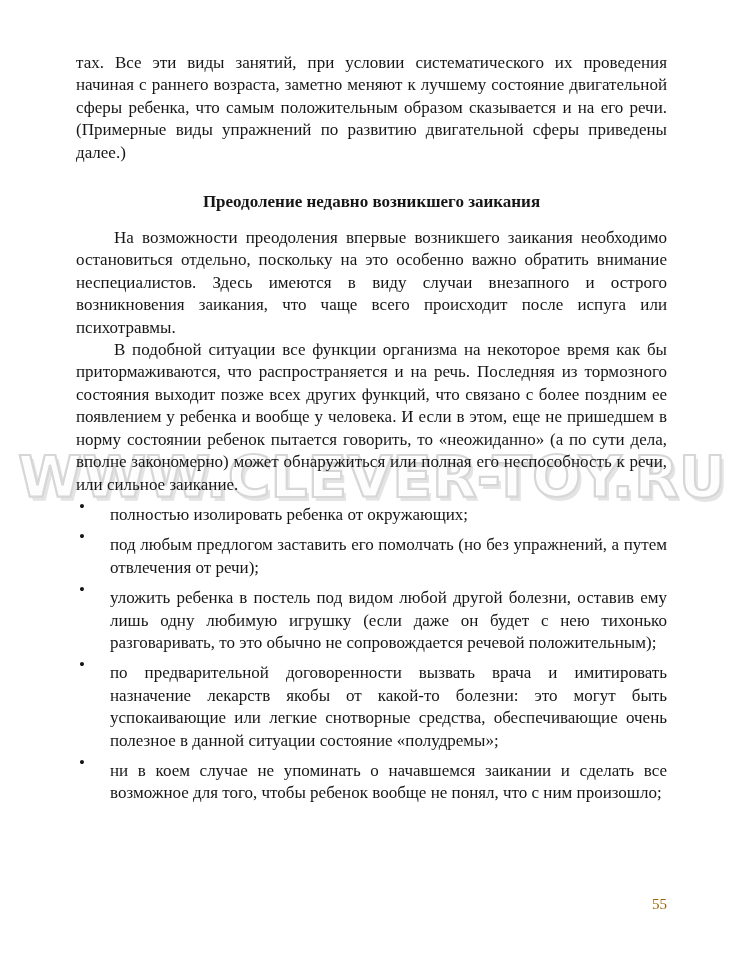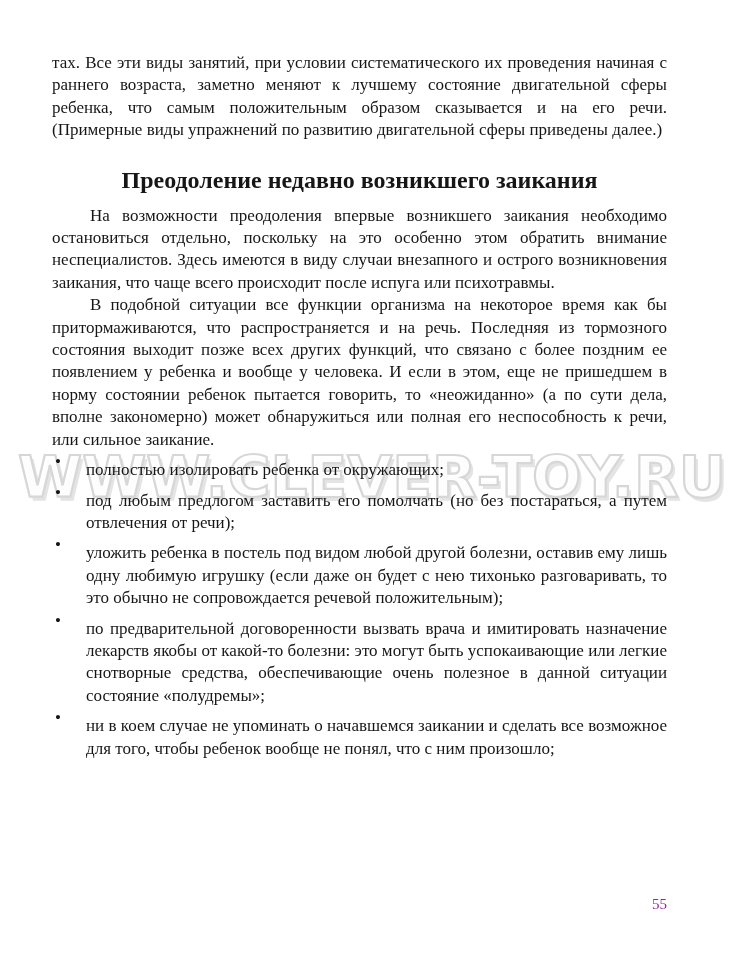--- a/index.html
+++ b/index.html
@@ -33,36 +33,36 @@
     color: rgba(255,255,255,0.9);
     -webkit-text-stroke: 2.2px #d7d7d7;
     text-shadow: 3px 4px 0 #e4e4e4;
     z-index: 0;
     transform: scaleX(1.02);
     user-select: none;
   }
   .content {
     position: relative;
     z-index: 1;
-    padding: 52px 77px 0 52px;
+    padding: 52px 77px 0 76px;
     font-size: 17px;
     line-height: 22.4px;
   }
   .para {
     margin: 0;
     text-align: justify;
     text-indent: 38px;
   }
   .para.no-indent {
     text-indent: 0;
   }
   .heading {
     margin: 26px 0 13px 0;
     text-align: center;
-    font-size: 24px;
+    font-size: 17px;
     font-weight: bold;
     line-height: 24px;
   }
   .bullet-item {
     display: flex;
     margin: 0;
   }
   .bullet-marker {
     flex: 0 0 34px;
     padding-left: 3px;
@@ -72,50 +72,50 @@
     flex: 1;
     text-align: justify;
     margin-top: 8px;
   }
   .page-number {
     position: absolute;
     top: 896px;
     right: 77px;
     z-index: 1;
     font-size: 15px;
-    color: #a21caf;
+    color: #a16207;
   }
 </style>
 </head>
 <body>
 
 <div class="page">
 
   <div class="watermark">WWW.CLEVER-TOY.RU</div>
 
   <div class="content">
 
     <p class="para no-indent">тах. Все эти виды занятий, при условии систематического их проведения начиная с раннего возраста, заметно меняют к лучшему состояние двигательной сферы ребенка, что самым положительным образом сказывается и на его речи. (Примерные виды упражнений по развитию двигательной сферы приведены далее.)</p>
 
 
     <h2 class="heading">Преодоление недавно возникшего заикания</h2>
 
-    <p class="para">На возможности преодоления впервые возникшего заикания необходимо остановиться отдельно, поскольку на это особенно этом обратить внимание неспециалистов. Здесь имеются в виду случаи внезапного и острого возникновения заикания, что чаще всего происходит после испуга или психотравмы.</p>
+    <p class="para">На возможности преодоления впервые возникшего заикания необходимо остановиться отдельно, поскольку на это особенно важно обратить внимание неспециалистов. Здесь имеются в виду случаи внезапного и острого возникновения заикания, что чаще всего происходит после испуга или психотравмы.</p>
 
     <p class="para">В подобной ситуации все функции организма на некоторое время как бы притормаживаются, что распространяется и на речь. Последняя из тормозного состояния выходит позже всех других функций, что связано с более поздним ее появлением у ребенка и вообще у человека. И если в этом, еще не пришедшем в норму состоянии ребенок пытается говорить, то «неожиданно» (а по сути дела, вполне закономерно) может обнаружиться или полная его неспособность к речи, или сильное заикание.</p>
 
 
     <div class="bullet-item">
       <span class="bullet-marker">•</span>
       <span class="bullet-text">полностью изолировать ребенка от окружающих;</span>
     </div>
 
     <div class="bullet-item">
       <span class="bullet-marker">•</span>
-      <span class="bullet-text">под любым предлогом заставить его помолчать (но без постараться, а путем отвлечения от речи);</span>
+      <span class="bullet-text">под любым предлогом заставить его помолчать (но без упражнений, а путем отвлечения от речи);</span>
     </div>
 
     <div class="bullet-item">
       <span class="bullet-marker">•</span>
       <span class="bullet-text">уложить ребенка в постель под видом любой другой болезни, оставив ему лишь одну любимую игрушку (если даже он будет с нею тихонько разговаривать, то это обычно не сопровождается речевой положительным);</span>
     </div>
 
     <div class="bullet-item">
       <span class="bullet-marker">•</span>
       <span class="bullet-text">по предварительной договоренности вызвать врача и имитировать назначение лекарств якобы от какой-то болезни: это могут быть успокаивающие или легкие снотворные средства, обеспечивающие очень полезное в данной ситуации состояние «полудремы»;</span>

